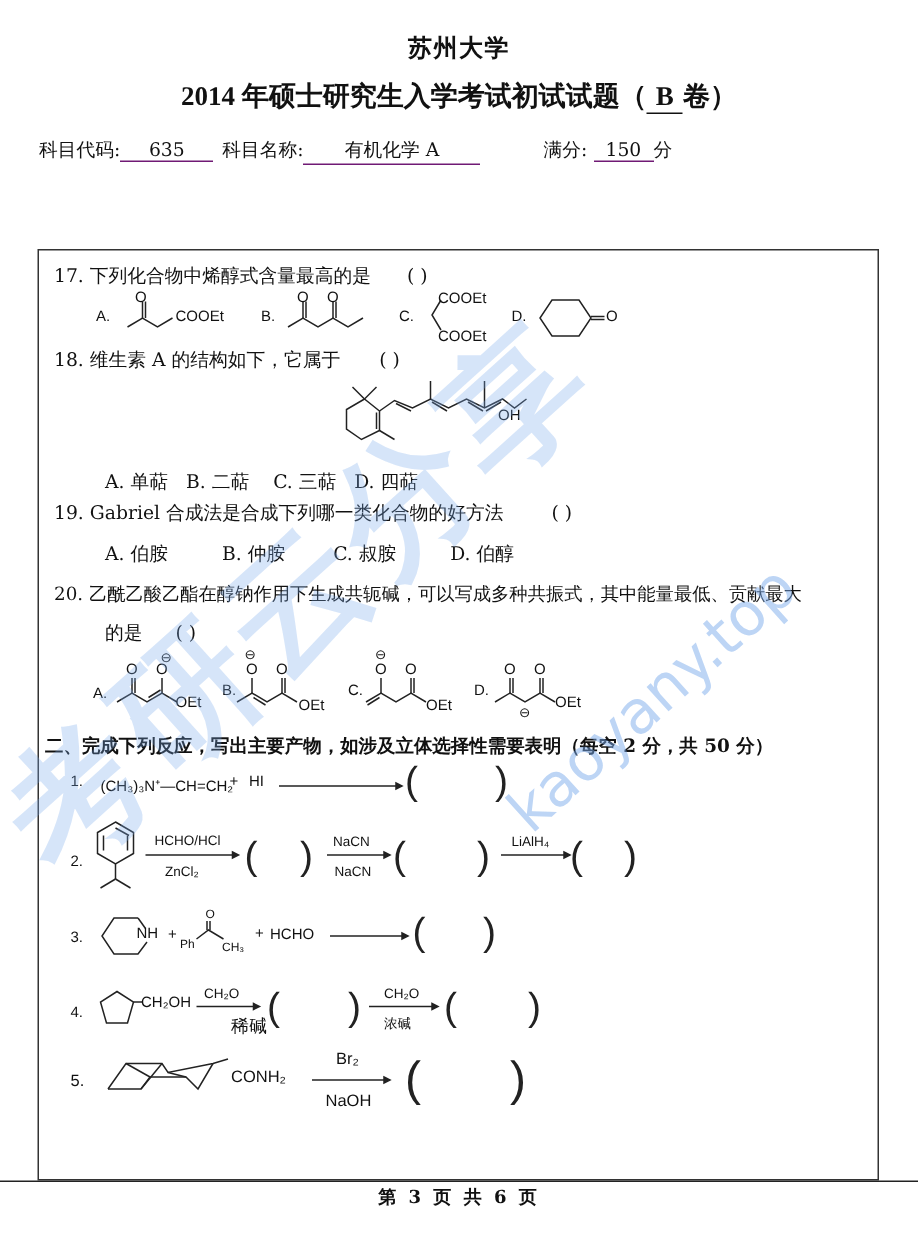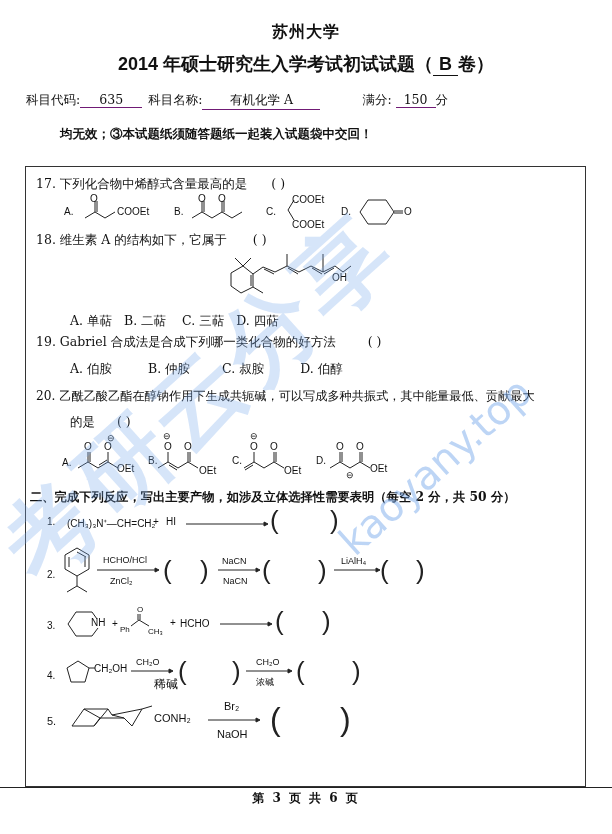--- a/index.html
+++ b/index.html
@@ -1,20 +1,20 @@
 <!DOCTYPE html>
 <html><head>
 <meta charset="utf-8">
 <style>
   html, body { margin: 0; padding: 0; background: #ffffff; }
   body { width: 612px; height: 834px; position: relative; overflow: hidden;
          font-family: "DejaVu Serif", "Liberation Serif", serif; color: #111; }
   .abs { position: absolute; }
   .title1 { left: 0; width: 612px; top: 22px; text-align: center; font-family: "DejaVu Sans", sans-serif; font-weight: bold; font-size: 16px; letter-spacing: 1px; }
-  .title2 { left: 0; width: 612px; top: 52px; text-align: center; font-family: Liberation Sans, sans-serif; font-weight: bold; font-size: 18px; }
+  .title2 { left: 0; width: 612px; top: 52px; text-align: center; font-family: Liberation Serif, serif; font-weight: bold; font-size: 18px; }
   .title2 .ul { display: inline-block; border-bottom: 1px solid #111; padding: 0 6px; }
   .meta { top: 92px; left: 26px; font-size: 12.5px; white-space: nowrap; }
   .meta .u { display: inline-block; border-bottom: 1px solid #701a75; text-align: center; }
   .notice { left: 26px; top: 120px; font-size: 12.5px; font-weight: bold; width: 560px; line-height: 28px; }
   .notice .box { border: 1px solid #111; padding: 0 1px; }
   .frame { left: 25px; top: 166px; width: 561px; height: 621px; border: 1.3px solid #333; box-sizing: border-box; }
   .q { font-size: 12.5px; white-space: nowrap; }
   .opt { font-family: "Liberation Sans", sans-serif; font-size: 10px; }
   .chem { font-family: "Liberation Sans", sans-serif; font-size: 10px; }
   .paren { font-family: "Liberation Sans", sans-serif; font-size: 26px; font-weight: 200; color: #222; }
@@ -32,21 +32,20 @@
 </div>
 
 <div class="abs meta">
   <span>科目代码:</span><span class="u" style="width:62px">635</span>
   <span style="margin-left:2px">科目名称:</span><span class="u" style="width:118px">有机化学 A</span>
   <span style="margin-left:38px">满分:</span>
   <span class="u" style="width:40px">150</span><span>分</span>
 </div>
 
 <div class="abs notice">
-  <div style="padding-left:34px">均无效；③本试题纸须随答题纸一起装入试题袋中交回！</div>
 </div>
 
 <div class="abs frame"></div>
 
 <div class="abs q" style="left:36px;top:176px">
   <span>17. 下列化合物中烯醇式含量最高的是</span>
   <span style="margin-left:20px">(      )</span>
 </div>
 <div class="abs opt" style="left:64px;top:206px">A.</div>
 <svg class="abs" style="left:85px;top:196px" width="40" height="25">

